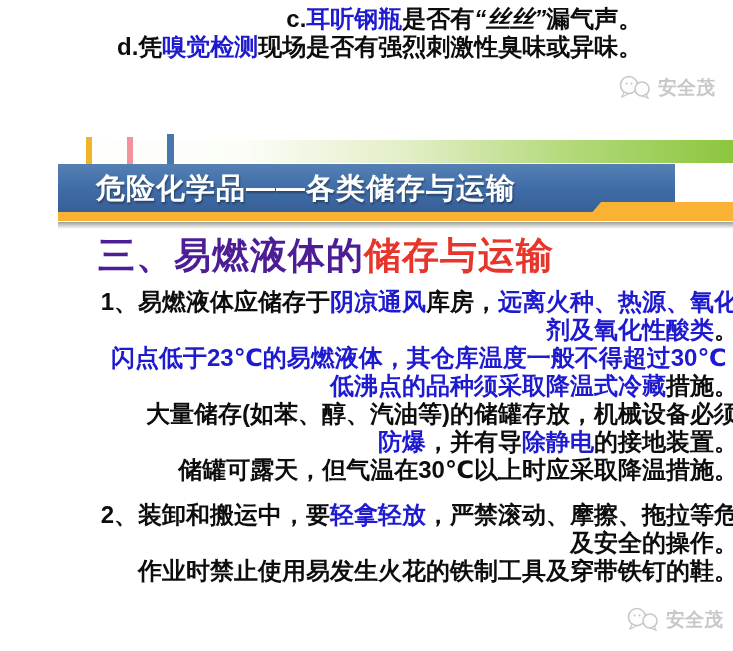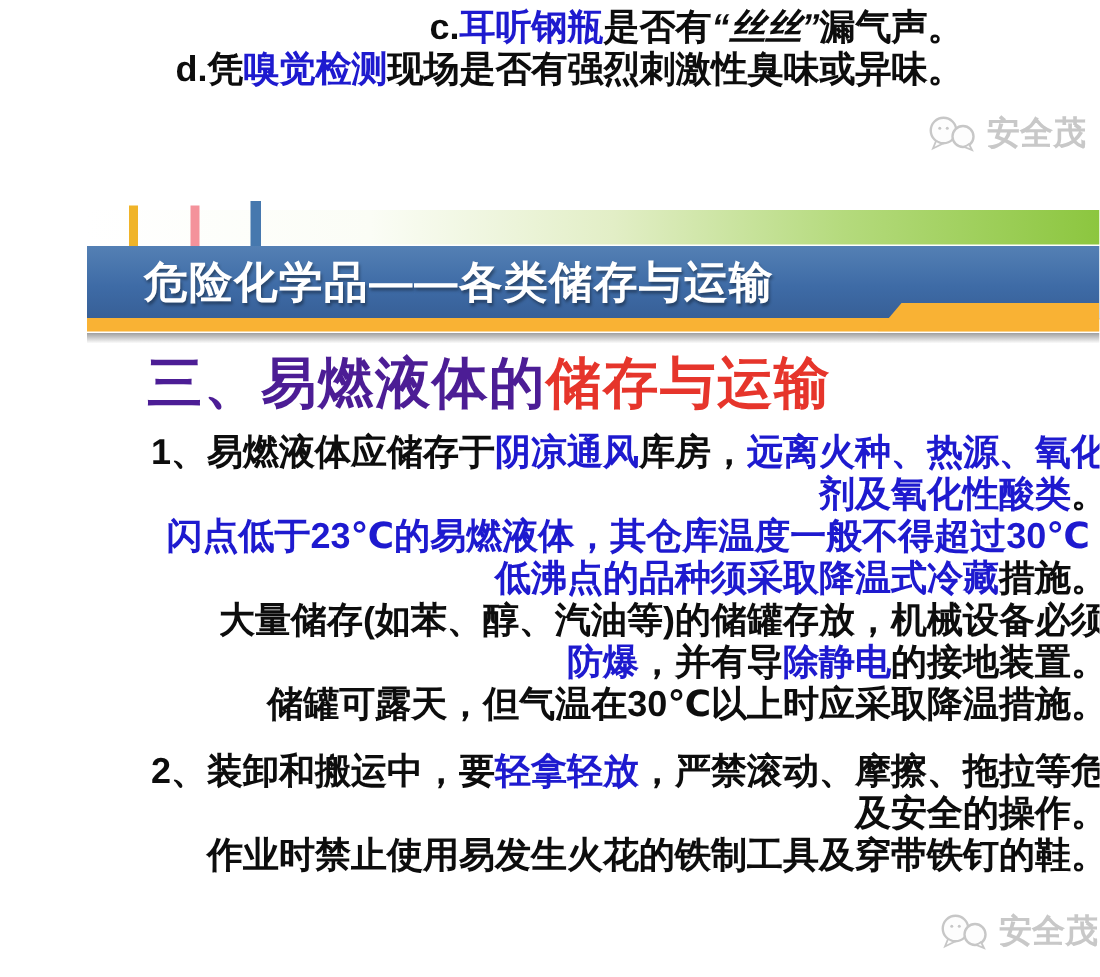--- a/index.html
+++ b/index.html
@@ -10,33 +10,33 @@
   }
   .abs{position:absolute;text-align:right;}
 
   
   .top-notes{left:117px;top:5px;font-size:24px;font-weight:700;line-height:28px;color:#0d0d0d;white-space:nowrap;}
   .blue{color:#1E1ACF;}
   .black{color:#0d0d0d;}
   .ital{font-style:italic;}
 
   
-  .wm{display:flex;align-items:center;gap:4px;color:#c8c8c8;font-size:22px;font-weight:700;white-space:nowrap;}
+  .wm{display:flex;align-items:center;gap:4px;color:#c8c8c8;font-size:19px;font-weight:700;white-space:nowrap;}
   .wm-top{left:618px;top:74px;}
   .wm-bottom{left:626px;top:606px;}
 
   
   .grad-bar{left:58px;top:140px;width:675px;height:23px;
     background:linear-gradient(to right,#ffffff 0%,#fbfdf6 28%,#e2eec6 52%,#b4da7c 75%,#8CC63F 100%);}
   .tick{width:6px;height:27px;top:137px;}
   .tick-yellow{left:86px;background:#F0B429;}
   .tick-pink{left:127px;background:#F4929B;}
   .tick-blue{left:167px;top:134px;width:7px;height:30px;background:#4678AE;}
 
-  .banner{left:58px;top:164px;width:675px;height:49px;
+  .banner{left:58px;top:164px;width:617px;height:49px;
     background:linear-gradient(to bottom,#5480b4 0%,#3e6ba6 55%,#375f96 100%);
     display:flex;align-items:center;}
   .banner-title{color:#ffffff;font-size:29px;font-weight:700;padding-left:38px;letter-spacing:1px;white-space:nowrap;
     text-shadow:1px 2px 2px rgba(0,0,0,0.35);}
   .orange-strip{left:58px;top:212px;width:675px;height:9px;background:#F9B234;}
   .orange-block{left:585px;top:202px;width:148px;height:19px;background:#F9B234;
     -webkit-clip-path:polygon(16px 0,100% 0,100% 100%,0 100%);clip-path:polygon(16px 0,100% 0,100% 100%,0 100%);}
   .banner-shadow{left:58px;top:222px;width:675px;height:7px;
     background:linear-gradient(to bottom,rgba(80,80,80,0.55),rgba(120,120,120,0));}
 

